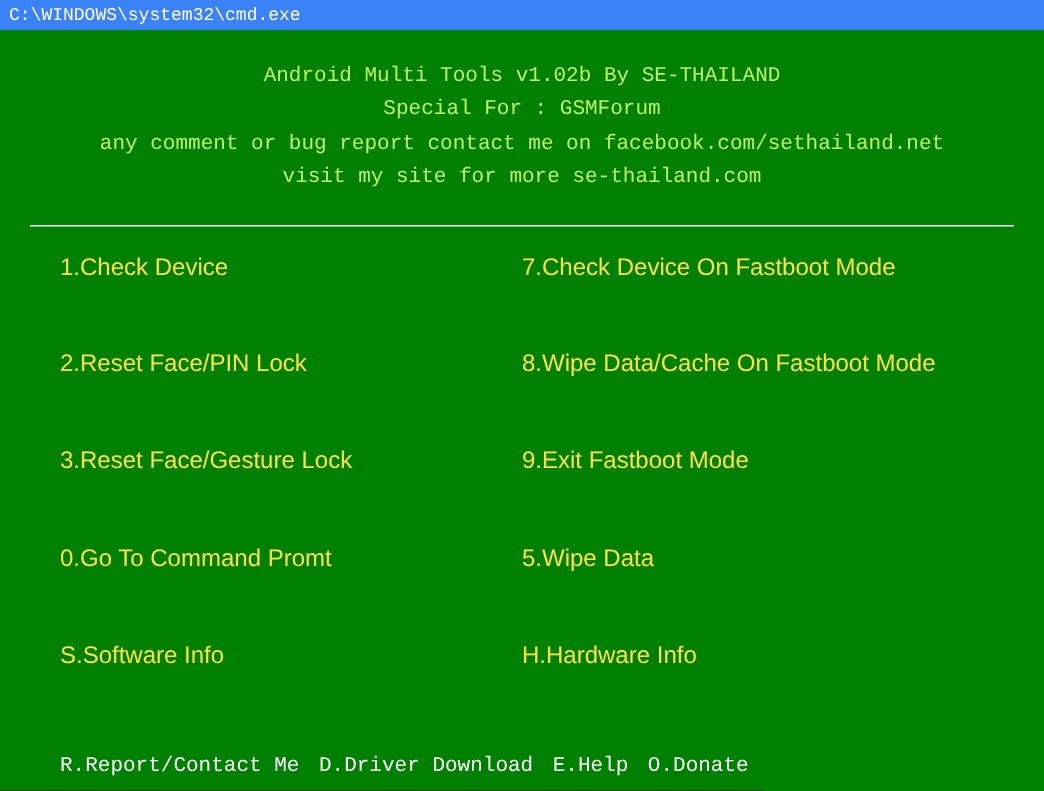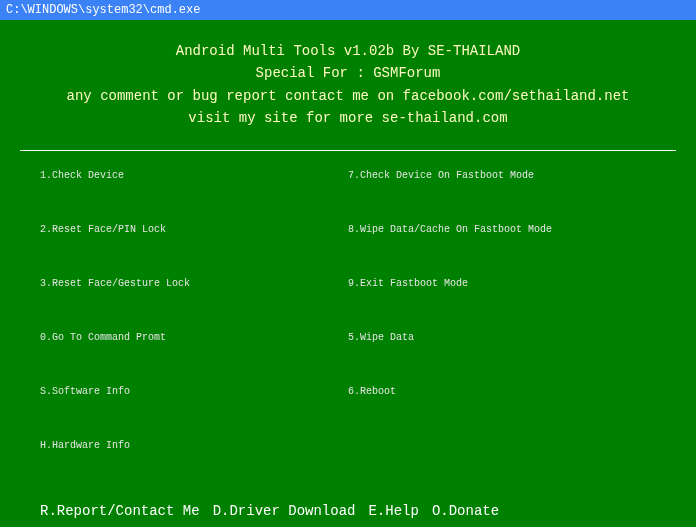--- a/index.html
+++ b/index.html
@@ -34,21 +34,21 @@
       flex-direction: column;
       padding: 0;
     }
 
     #header-section {
       padding: 20px 40px 10px 40px;
       text-align: center;
     }
 
     #header-section .line {
-      color: #fef9c3;
+      color: #bef264;
       font-size: 14px;
       line-height: 1.6;
       white-space: pre;
     }
 
     #divider {
       border: none;
       border-top: 1px solid white;
       margin: 10px 20px;
     }
@@ -56,23 +56,23 @@
     #menu-section {
       flex: 1;
       padding: 5px 40px;
       display: grid;
       grid-template-columns: 1fr 1fr;
       gap: 0;
       row-gap: 2px;
     }
 
     .menu-item {
-      color: #e5e5e5;
-      font-size: 10px;
-      font-family: Liberation Mono, monospace;
+      color: #fde047;
+      font-size: 16px;
+      font-family: Liberation Sans, sans-serif;
       padding: 4px 0;
       white-space: nowrap;
     }
 
     #bottom-menu {
       padding: 10px 40px 8px 40px;
       display: flex;
       gap: 13px;
       justify-content: flex-start;
     }
@@ -105,21 +105,20 @@
   <div id="menu-section">
     <div class="menu-item">1.Check Device</div>
     <div class="menu-item">7.Check Device On Fastboot Mode</div>
     <div class="menu-item">2.Reset Face/PIN Lock</div>
     <div class="menu-item">8.Wipe Data/Cache On Fastboot Mode</div>
     <div class="menu-item">3.Reset Face/Gesture Lock</div>
     <div class="menu-item">9.Exit Fastboot Mode</div>
     <div class="menu-item">0.Go To Command Promt</div>
     <div class="menu-item">5.Wipe Data</div>
     <div class="menu-item">S.Software Info</div>
-    <div class="menu-item">6.Reboot</div>
     <div class="menu-item">H.Hardware Info</div>
   </div>
 
   <div id="bottom-menu">
     <span class="bottom-item">R.Report/Contact Me</span>
     <span class="bottom-item">D.Driver Download</span>
     <span class="bottom-item">E.Help</span>
     <span class="bottom-item">O.Donate</span>
   </div>
 

